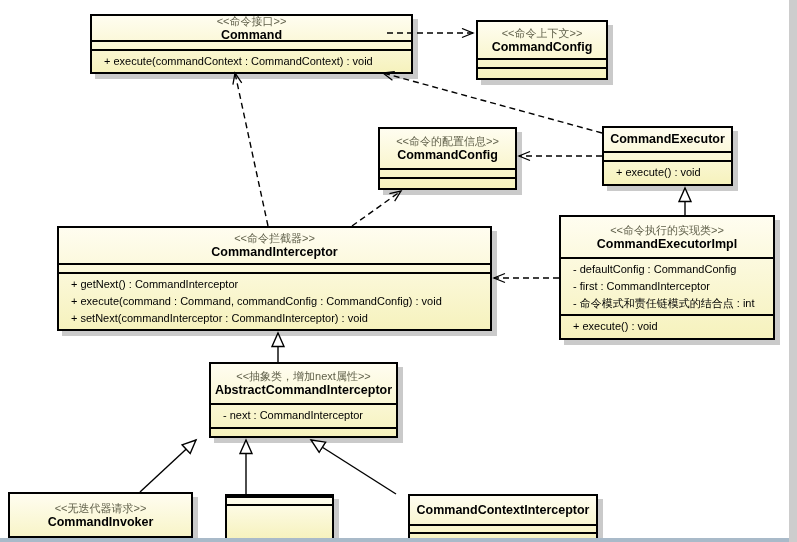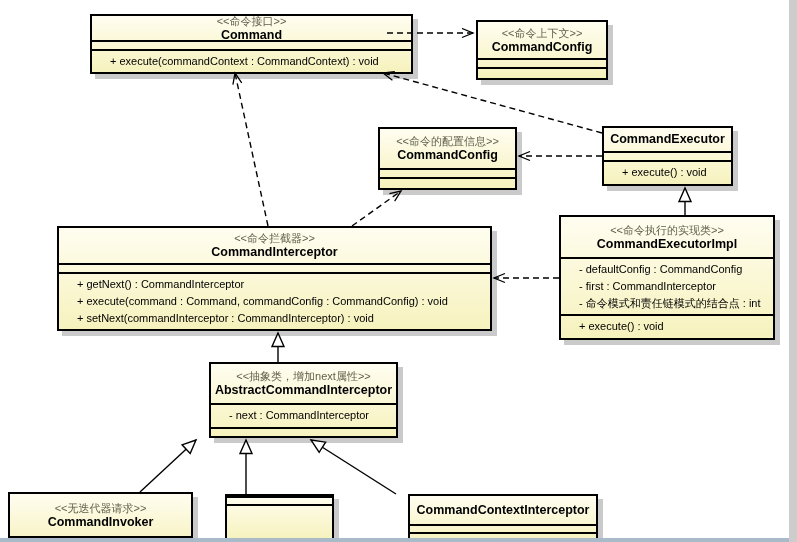--- a/index.html
+++ b/index.html
@@ -25,21 +25,21 @@
   }
   .stereotype{
     color:#5f5f49;font-size:11px;line-height:14px;white-space:nowrap;
   }
   .cls-name{
     color:#000;font-weight:bold;font-size:12.5px;line-height:15px;white-space:nowrap;
   }
   .compartment{
     flex:0 0 auto;
     border-top:2px solid #000;
-    padding:2px 18px;box-sizing:border-box;
+    padding:2px 12px;box-sizing:border-box;
   }
   .compartment.empty{height:9px;padding:0;}
   .compartment.grow{flex:1 1 auto;padding:0;}
   .member{
     font-size:11px;line-height:17px;color:#000;white-space:nowrap;
     text-align:left;
   }
   svg.rel-layer{
     position:absolute;left:0;top:0;z-index:10;pointer-events:none;
   }

